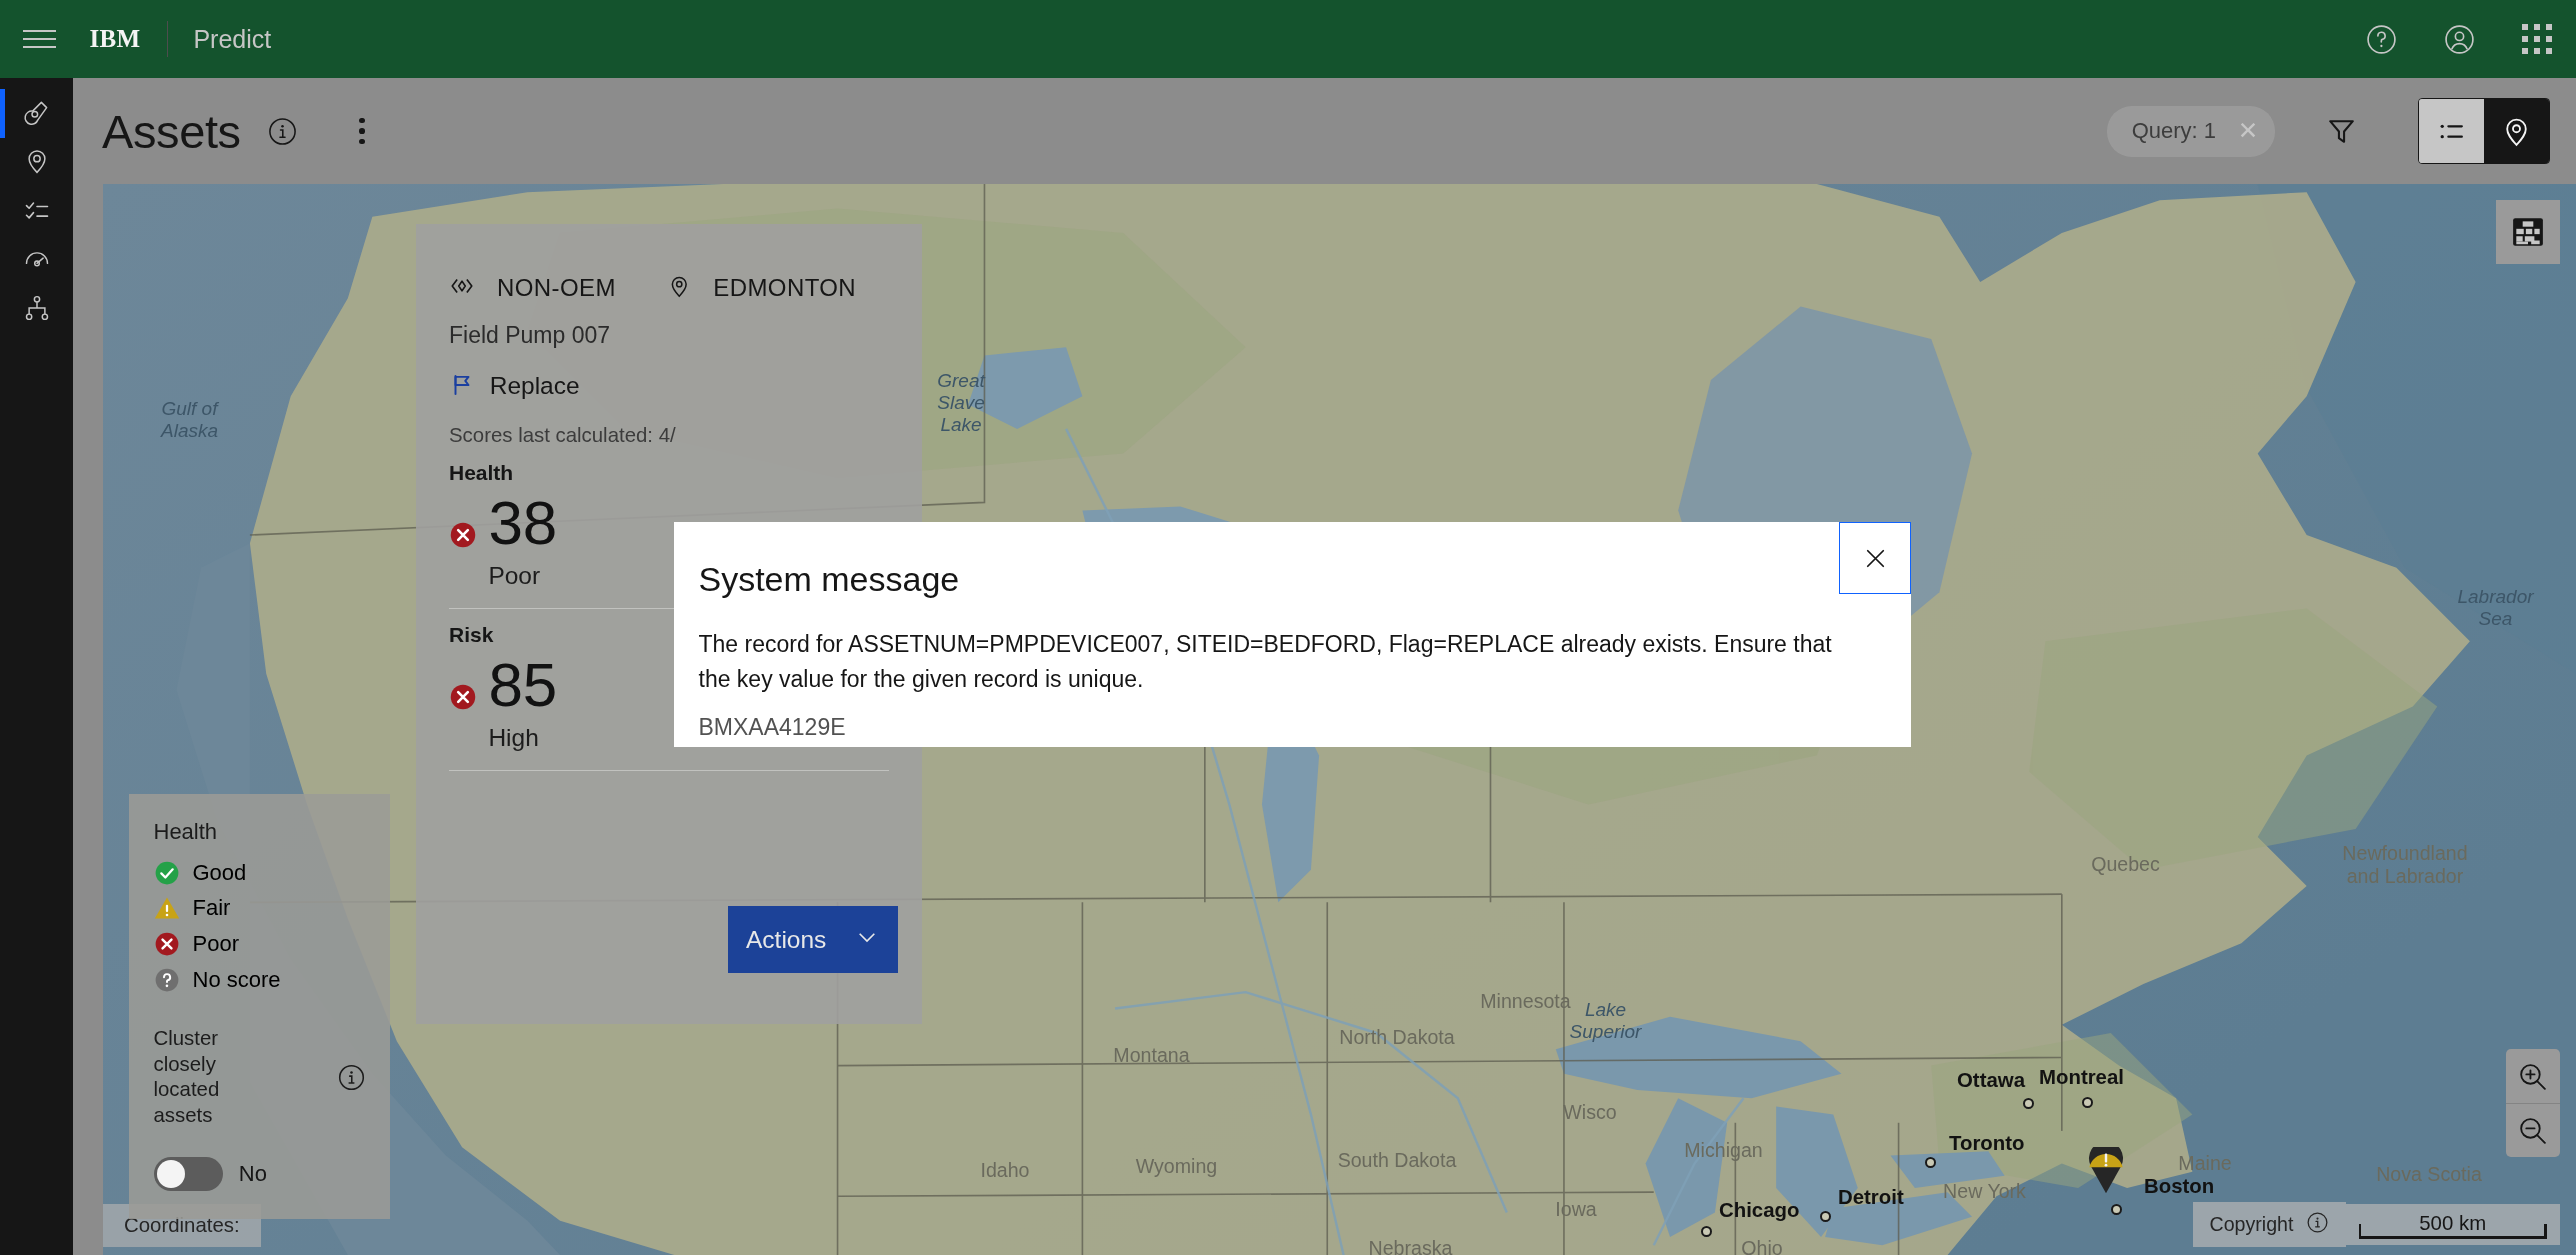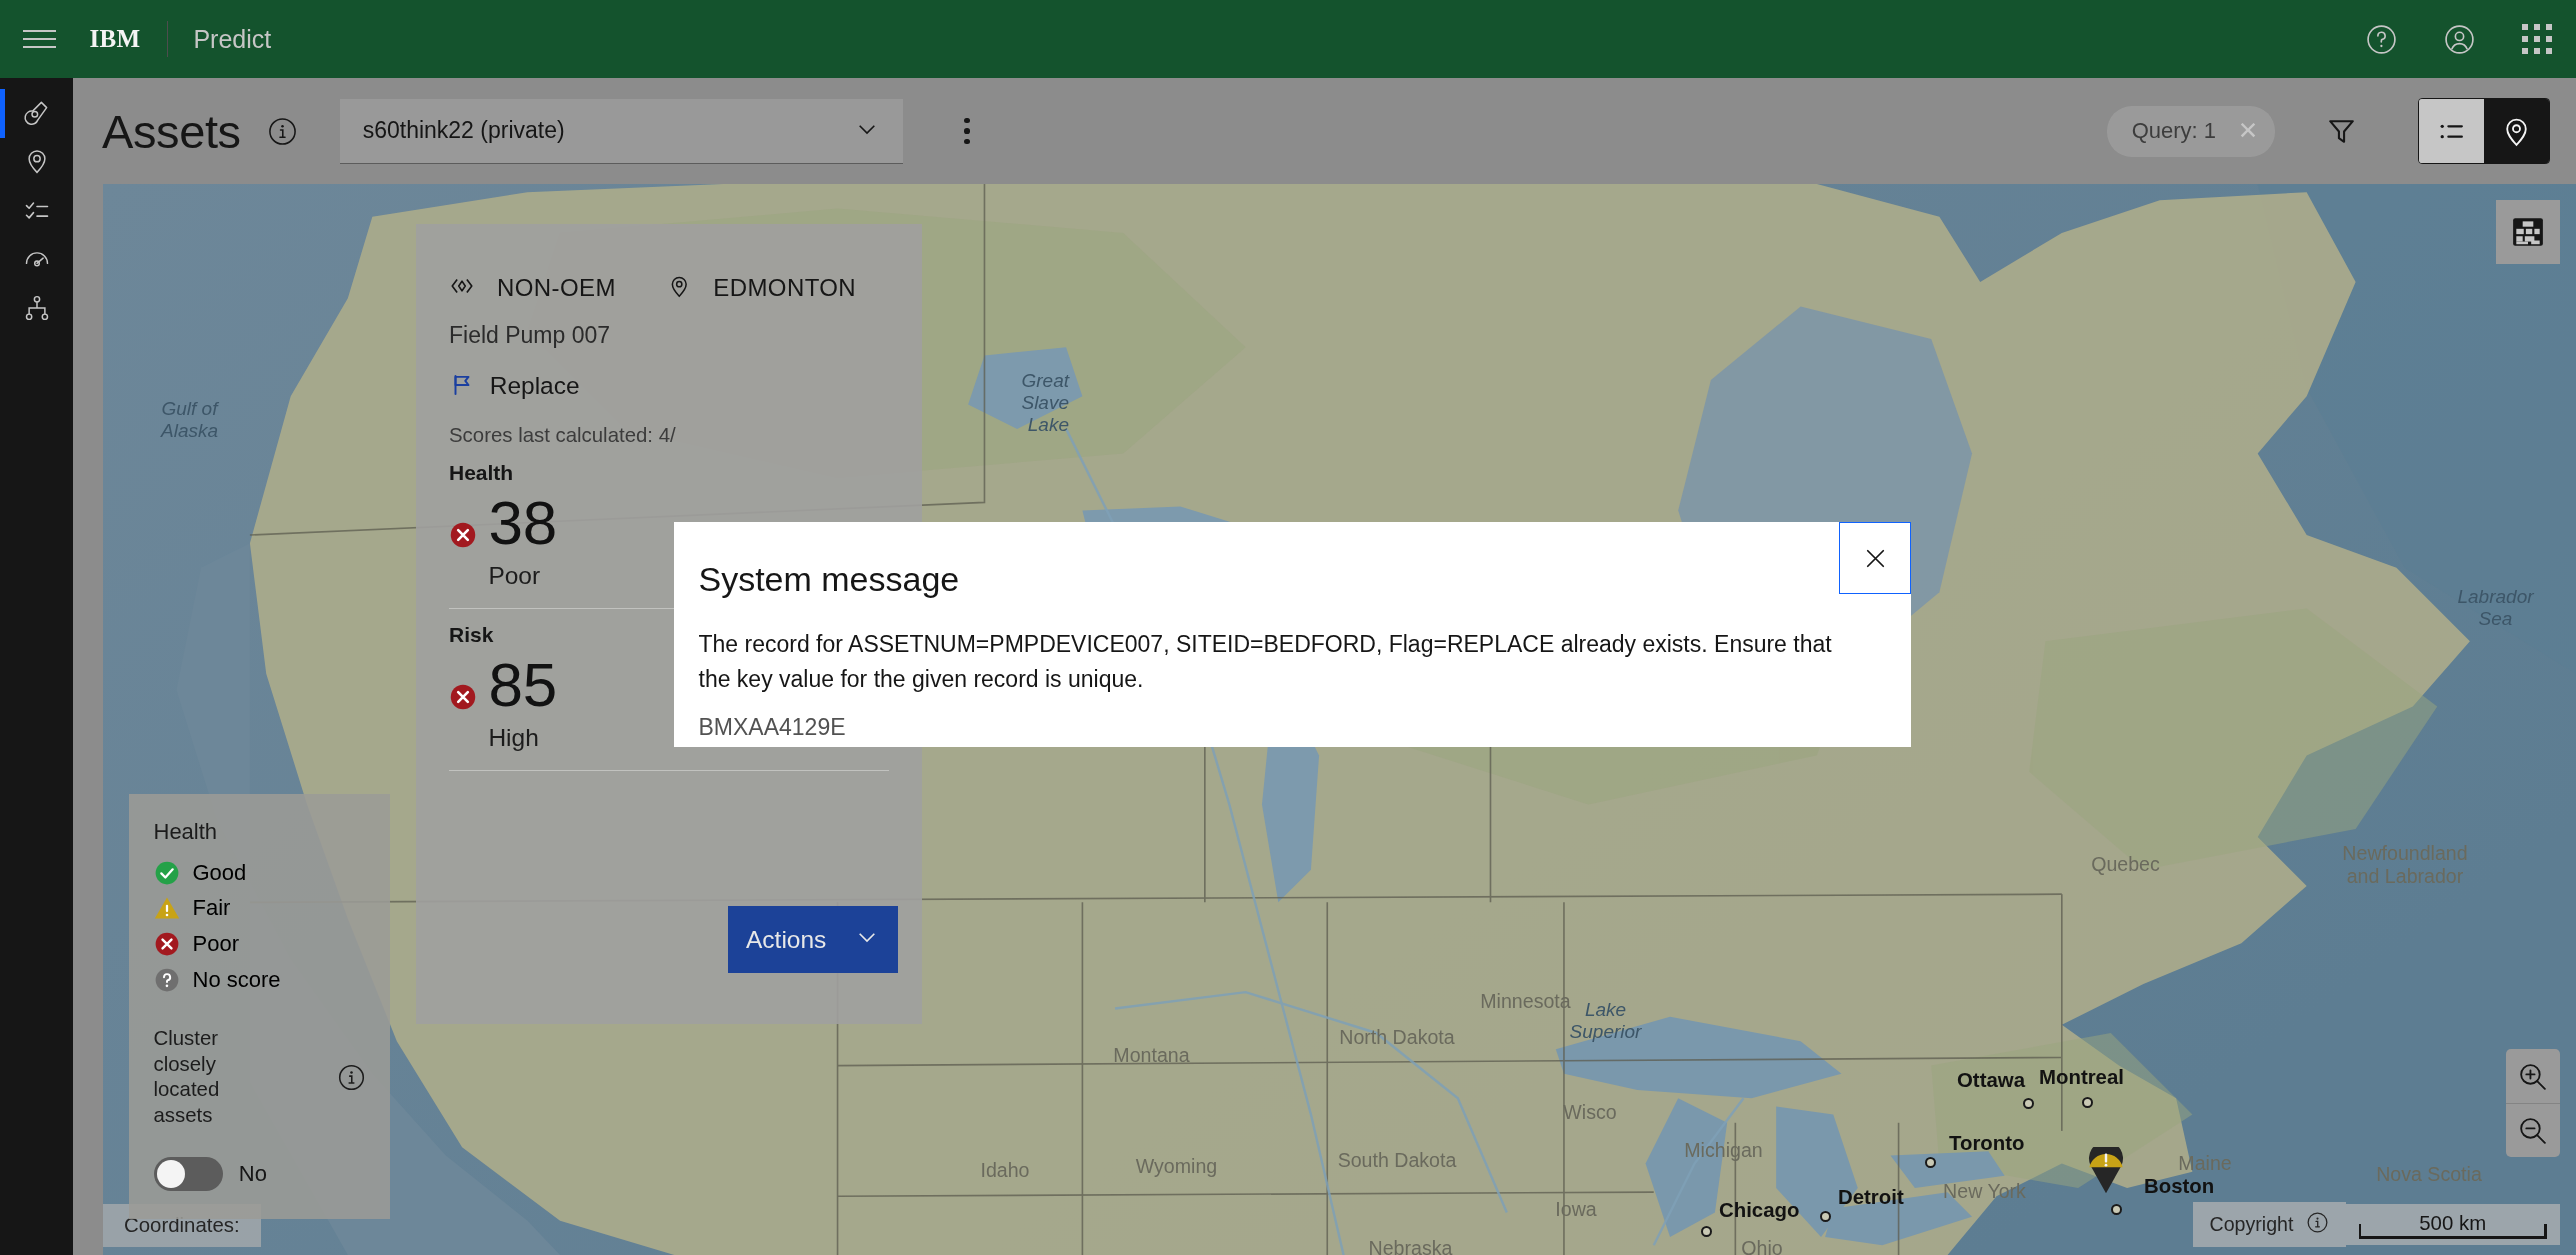--- a/index.html
+++ b/index.html
@@ -406,28 +406,20 @@
 <div class="page-toolbar">
   <div class="page-title">Assets</div>
   <div class="tb-info">
     <svg width="31" height="31" viewBox="0 0 32 32">
         <circle cx="16" cy="16" r="13" fill="none" stroke="#161616" stroke-width="1.6"></circle>
         <circle cx="16" cy="10.5" r="1.3" fill="#161616"></circle>
         <path d="M14 14.5h2.3V22M13.4 22h5.2" fill="none" stroke="#161616" stroke-width="1.6" stroke-linecap="round"></path>
       </svg>
   </div>
 
-  <div class="site-select">
-    <div class="site-select-label">s60think22 (private)</div>
-    <span class="site-select-chev">
-      <svg width="26" height="26" viewBox="0 0 32 32">
-          <path d="M7 12l9 9 9-9" fill="none" stroke="#161616" stroke-width="2"></path>
-        </svg>
-    </span>
-  </div>
 
   <div class="tb-overflow">
     <div class="dot3">
         <i></i>
         <i></i>
         <i></i>
       </div>
   </div>
 
   <div class="tb-right">
@@ -522,21 +514,21 @@
     </g>
 
     <g stroke="#7fa0b6" stroke-width="3" fill="none" opacity="0.85">
       <path d="M1180 300 L1240 420 L1320 560 L1380 760 L1430 950 L1480 1140 L1520 1312"></path>
       <path d="M1240 1010 L1400 990 L1560 1040 L1660 1120 L1720 1260"></path>
       <path d="M1900 1300 L1950 1200 L2010 1120"></path>
     </g>
   </svg>
 
   <div class="mlabel water" style="left:21px;  top:214px;  width:131px;">Gulf of<br>Alaska</div>
-  <div class="mlabel water" style="left:868px; top:186px; width:98px;text-align:right;">Great<br>Slave<br>Lake</div>
+  <div class="mlabel water" style="left:809px; top:186px; width:98px;">Great<br>Slave<br>Lake</div>
   <div class="mlabel water" style="left:880px; top:336px; width:131px;">Lake<br>Athabasca</div>
   <div class="mlabel water" style="left:1437px; top:815px; width:131px;">Lake<br>Superior</div>
   <div class="mlabel water" style="left:2315px; top:402px; width:155px;">Labrador<br>Sea</div>
 
   <div class="mlabel state" style="left:1957px; top:669px; width:131px;">Quebec</div>
   <div class="mlabel state" style="left:2192px; top:658px; width:220px;">Newfoundland<br>and Labrador</div>
   <div class="mlabel state" style="left:2236px; top:979px; width:180px;">Nova Scotia</div>
   <div class="mlabel state" style="left:2049px; top:968px; width:106px;">Maine</div>
   <div class="mlabel state" style="left:979px; top:860px; width:139px;">Montana</div>
   <div class="mlabel state" style="left:1200px; top:842px; width:188px;">North Dakota</div>

